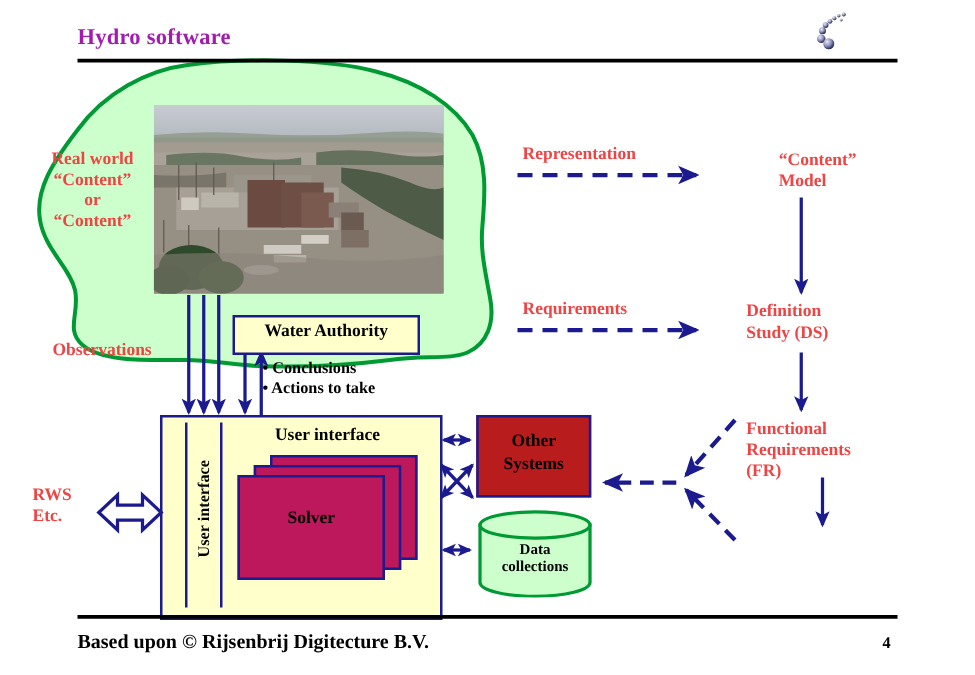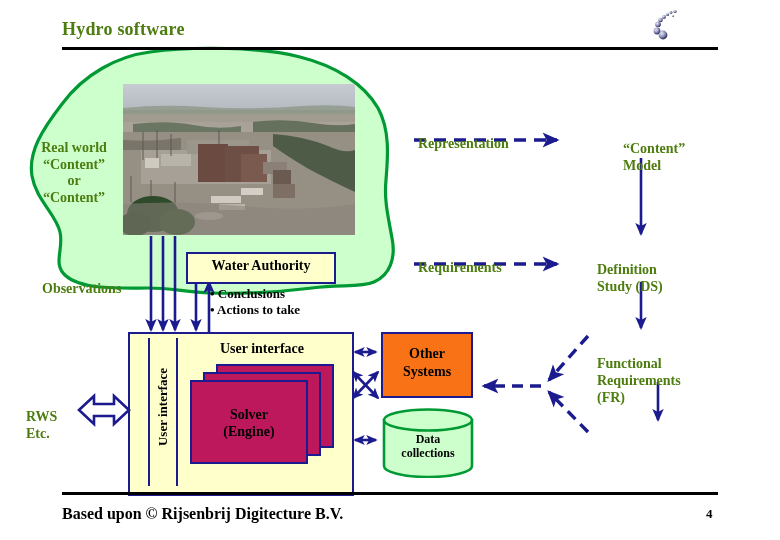--- a/index.html
+++ b/index.html
@@ -18,21 +18,21 @@
     overflow: hidden;
   }
   .abs { position: absolute; }
 
   
   #slide-title {
     left: 62px;
     top: 19px;
     font-size: 18px;
     font-weight: bold;
-    color: #4d7c0f;
+    color: #a21caf;
     letter-spacing: 0.2px;
     z-index: 30;
   }
   #header-rule {
     left: 62px;
     top: 47px;
     width: 656px;
     height: 3px;
     background: #000000;
     z-index: 28;
@@ -86,32 +86,31 @@
     top: 84px;
     width: 232px;
     height: 151px;
     z-index: 12;
     overflow: hidden;
   }
 
   
   .lbl {
     font-weight: bold;
-    color: #4d7c0f;
+    color: #ef4444;
     line-height: 1.18;
     z-index: 25;
-    margin-top: 20px;
   }
   #real-world-label {
     left: 28px; top: 120px;
     font-size: 14px;
     text-align: center;
     width: 92px;
   }
-  #observations-label { left: 42px; top: 261px; font-size: 14px; }
+  #observations-label { left: 42px; top: 273px; font-size: 14px; }
   #representation-label { left: 418px; top: 116px; font-size: 14px; }
   #requirements-label { left: 418px; top: 240px; font-size: 14px; }
   #content-model-label { left: 623px; top: 120px; font-size: 14px; line-height: 1.22; }
   #definition-study-label { left: 597px; top: 241px; font-size: 14px; line-height: 1.22; }
   #functional-req-label { left: 597px; top: 335px; font-size: 14px; line-height: 1.22; }
   #technical-design-label { left: 597px; top: 425px; font-size: 14px; line-height: 1.22; }
   #rws-label { left: 26px; top: 388px; font-size: 14px; line-height: 1.22; }
   #bullets {
     left: 210px; top: 286px;
     font-size: 13px; font-weight: bold; z-index: 25;
@@ -177,21 +176,21 @@
     position: absolute;
     left: 0; right: 0; top: 25px;
     text-align: center;
     font-size: 14px; font-weight: bold; color: #000;
     line-height: 1.2;
   }
 
   #other-systems-box {
     left: 381px; top: 332px;
     width: 88px; height: 62px;
-    background: #f97316;
+    background: #b91c1c;
     border: 2px solid #1b1b8f;
     z-index: 22;
   }
   #other-systems-label {
     position: absolute;
     left: 0; right: 0; top: 11px;
     text-align: center;
     font-size: 14px; font-weight: bold; color: #000;
     line-height: 1.25;
   }
@@ -362,21 +361,20 @@
   <div id="app-box" class="abs">
     <div id="ui-title-label">User interface</div>
     <div id="ui-sidebar">
       <div id="ui-sidebar-label">User interface</div>
     </div>
     <div id="solver-layer-3" class="solver-layer"></div>
     <div id="solver-layer-2" class="solver-layer"></div>
     <div id="solver-layer-1" class="solver-layer">
       <div id="solver-label">
         <div>Solver</div>
-        <div>(Engine)</div>
       </div>
     </div>
   </div>
 
   <div id="other-systems-box" class="abs">
     <div id="other-systems-label">
       <div>Other</div>
       <div>Systems</div>
     </div>
   </div>

